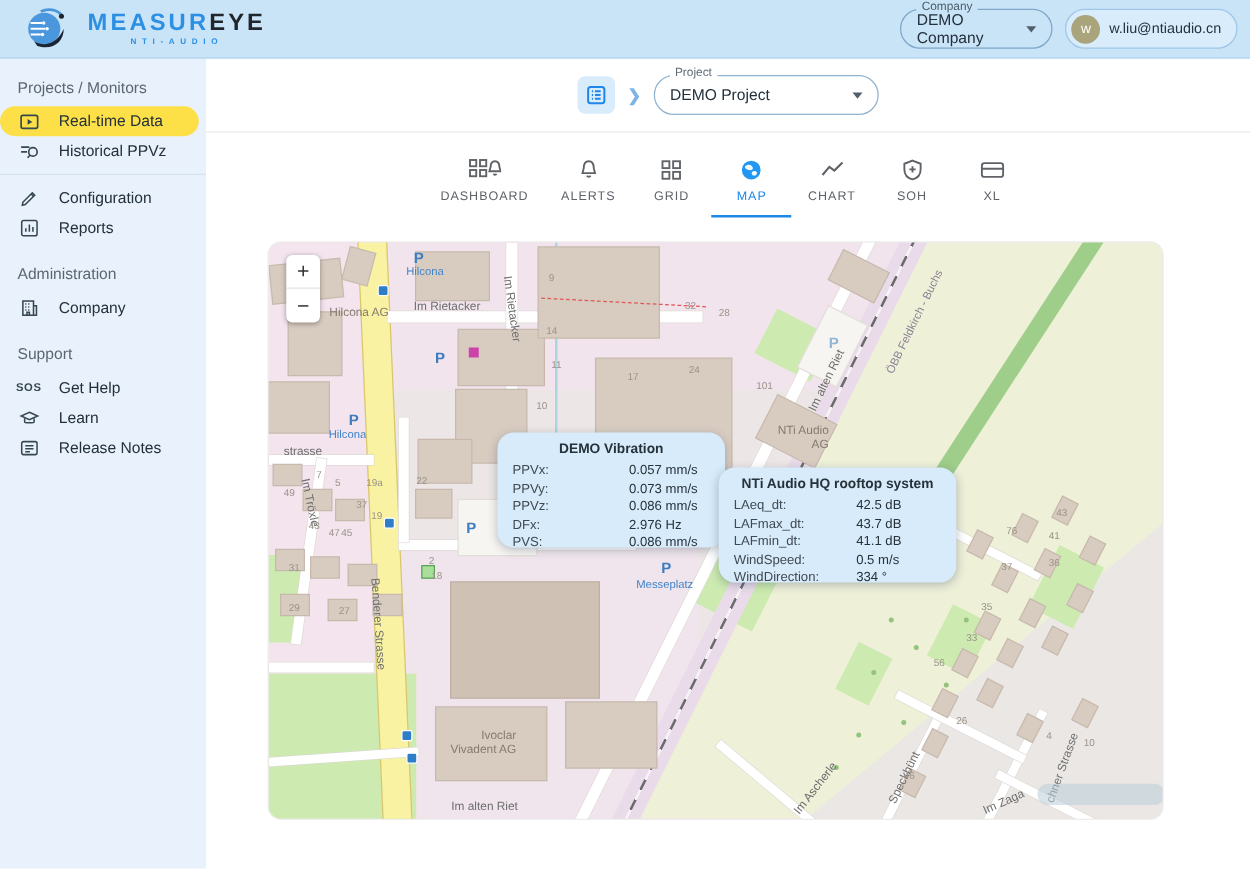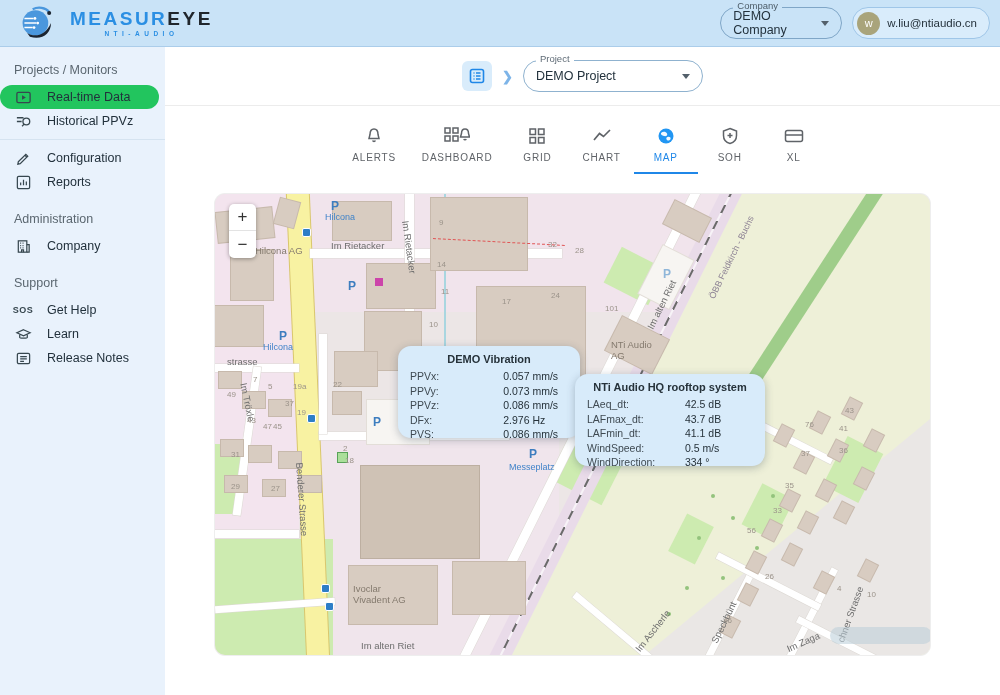--- a/index.html
+++ b/index.html
@@ -31,21 +31,21 @@
     font-size:11px;display:flex;align-items:center;justify-content:center;}
   .user-email{font-size:11.5px;color:#25323c;}
 
   
   .body{flex:1;display:flex;min-height:0;}
   .sidebar{width:165px;flex:0 0 165px;background:#e9f2fc;padding-top:6px;}
   .section-title{font-size:12.5px;color:#5b6770;margin:10px 0 8px 14px;}
   .nav-item{display:flex;align-items:center;gap:15px;height:24px;padding-left:14px;margin:0 6px 0 0;
     font-size:12.5px;color:#22313c;cursor:pointer;}
   .nav-item .nico{width:18px;height:18px;flex:0 0 18px;display:flex;align-items:center;justify-content:center;}
-  .nav-item.active{background:#22c55e;border-radius:14px;margin-left:0;}
+  .nav-item.active{background:#fde047;border-radius:14px;margin-left:0;}
   .nav-divider{height:1px;background:#d5e3f0;margin:6px 0 6px 0;}
   .sos{font-size:9px;font-weight:bold;color:#37474f;letter-spacing:0.5px;}
 
   .main{flex:1;min-width:0;background:#fff;}
   .project-row{height:59px;display:flex;align-items:center;justify-content:center;gap:10px;
     border-bottom:1px solid #ececec;}
   .list-btn{width:30px;height:30px;border:none;border-radius:6px;background:#d9ecfb;
     display:flex;align-items:center;justify-content:center;cursor:pointer;}
   .chev{color:#7db4e8;font-size:13px;font-weight:bold;}
   .project-select{width:180px;background:#fff;border-color:#8fb2cf;}
@@ -71,21 +71,21 @@
   .b.dark{background:#cfc2b5;box-shadow:0 0 0 1px #bdafa1;}
   .b.lot{background:#f7f5f2;box-shadow:0 0 0 1px #e3ded8;}
   .green{position:absolute;background:#cdebb0;z-index:1;}
   .field{position:absolute;inset:0;background:#eef0d8;z-index:1;
     clip-path:polygon(525px 0,715px 0,715px 461px,296px 461px);}
   .resid{position:absolute;inset:0;background:#eae7e5;z-index:1;
     clip-path:polygon(715px 225px,715px 461px,430px 461px);}
   .hedge{position:absolute;background:#9fcd8a;z-index:2;}
   .tree{position:absolute;width:4px;height:4px;border-radius:50%;background:#93c37d;z-index:3;}
   .ml{position:absolute;font-size:9.5px;color:#6e6e6e;white-space:nowrap;transform-origin:0 0;z-index:6;}
-  .poi{color:#847a6e;white-space:normal;text-align:left;line-height:1.15;}
+  .poi{color:#847a6e;white-space:normal;text-align:right;line-height:1.15;}
   .mblue{color:#4083c9;}
   .rail-label{color:#8d8294;font-size:9px;}
   .hn{position:absolute;font-size:8px;color:#9b938a;z-index:6;}
   .pk{position:absolute;color:#3d7dbf;font-weight:bold;font-size:12px;z-index:6;line-height:1;}
   .bus{position:absolute;width:9px;height:9px;background:#2d7ec7;border:1px solid #fff;border-radius:2px;z-index:6;}
   .pg{position:absolute;width:11px;height:11px;background:#aadf9a;border:1px solid #58a358;z-index:6;}
   .shop{position:absolute;width:8px;height:8px;background:#cc44aa;z-index:6;}
   .redline{position:absolute;border-top:1.5px dashed #e05555;z-index:5;transform-origin:0 0;}
   .stream{position:absolute;background:#a9d6e0;z-index:2;}
   .zoomctl{position:absolute;left:14px;top:10px;width:27px;background:#fff;border-radius:5px;
@@ -232,57 +232,57 @@
         <span class="chev">❯</span>
         <div class="select project-select">
           <span class="select-label">Project</span>
           <span class="select-value">DEMO Project</span>
           <span class="caret"></span>
         </div>
       </div>
 
       <div class="tabs">
         <div class="tab">
-          <svg width="18" height="18" viewBox="0 0 18 18" fill="none" stroke="#5f6368" stroke-width="1.5">
-              <path d="M9 2 C6 2 5 4.5 5 7.5 L4 11.5 h10 L13 7.5 C13 4.5 12 2 9 2 Z M7.6 13.5 a1.5 1.5 0 0 0 2.8 0"></path>
-            </svg>
-          <span>ALERTS</span>
-        </div>
-        <div class="tab">
           <svg width="26" height="18" viewBox="0 0 26 18" fill="none" stroke="#5f6368" stroke-width="1.5">
               <rect x="1" y="1" width="5" height="5"></rect>
               <rect x="9" y="1" width="5" height="5"></rect>
               <rect x="1" y="9" width="5" height="5"></rect>
               <rect x="9" y="9" width="5" height="5"></rect>
               <path d="M21 2 c-2.5 0-3.5 2-3.5 4.5 L16.5 10 h9 L24.5 6.5 C24.5 4 23.5 2 21 2 Z M19.8 12 a1.3 1.3 0 0 0 2.4 0"></path>
             </svg>
           <span>DASHBOARD</span>
         </div>
         <div class="tab">
           <svg width="18" height="18" viewBox="0 0 18 18" fill="none" stroke="#5f6368" stroke-width="1.5">
+              <path d="M9 2 C6 2 5 4.5 5 7.5 L4 11.5 h10 L13 7.5 C13 4.5 12 2 9 2 Z M7.6 13.5 a1.5 1.5 0 0 0 2.8 0"></path>
+            </svg>
+          <span>ALERTS</span>
+        </div>
+        <div class="tab">
+          <svg width="18" height="18" viewBox="0 0 18 18" fill="none" stroke="#5f6368" stroke-width="1.5">
               <rect x="2" y="2" width="5.5" height="5.5"></rect>
               <rect x="10.5" y="2" width="5.5" height="5.5"></rect>
               <rect x="2" y="10.5" width="5.5" height="5.5"></rect>
               <rect x="10.5" y="10.5" width="5.5" height="5.5"></rect>
             </svg>
           <span>GRID</span>
-        </div>
-        <div class="tab">
-          <svg width="20" height="18" viewBox="0 0 20 18" fill="none" stroke="#5f6368" stroke-width="1.7">
-              <path d="M2 13 L7.5 6.5 L11.5 9.5 L18 3"></path>
-            </svg>
-          <span>CHART</span>
         </div>
         <div class="tab active">
           <svg width="18" height="18" viewBox="0 0 18 18">
               <circle cx="9" cy="9" r="7.5" fill="#2196f3"></circle>
               <path d="M4 6 C6 4 9 4.5 10 6.5 C11 8.5 9 9.5 7 9 C5 8.5 3.5 7.5 4 6 Z" fill="#fff" opacity=".95"></path>
               <path d="M10.5 10 C12.5 9.5 14 10.5 13.5 12 C13 13.5 11 14 10 13 C9 12 9 10.5 10.5 10 Z" fill="#fff" opacity=".95"></path>
             </svg>
           <span>MAP</span>
+        </div>
+        <div class="tab">
+          <svg width="20" height="18" viewBox="0 0 20 18" fill="none" stroke="#5f6368" stroke-width="1.7">
+              <path d="M2 13 L7.5 6.5 L11.5 9.5 L18 3"></path>
+            </svg>
+          <span>CHART</span>
         </div>
         <div class="tab">
           <svg width="18" height="18" viewBox="0 0 18 18" fill="none" stroke="#5f6368" stroke-width="1.5">
               <path d="M9 1.5 L15.5 4 V8.5 C15.5 12.5 12.8 15.5 9 16.5 C5.2 15.5 2.5 12.5 2.5 8.5 V4 Z"></path>
               <path d="M9 6 v5 M6.5 8.5 h5"></path>
             </svg>
           <span>SOH</span>
         </div>
         <div class="tab">
           <svg width="20" height="18" viewBox="0 0 20 18" fill="none" stroke="#5f6368" stroke-width="1.5">

